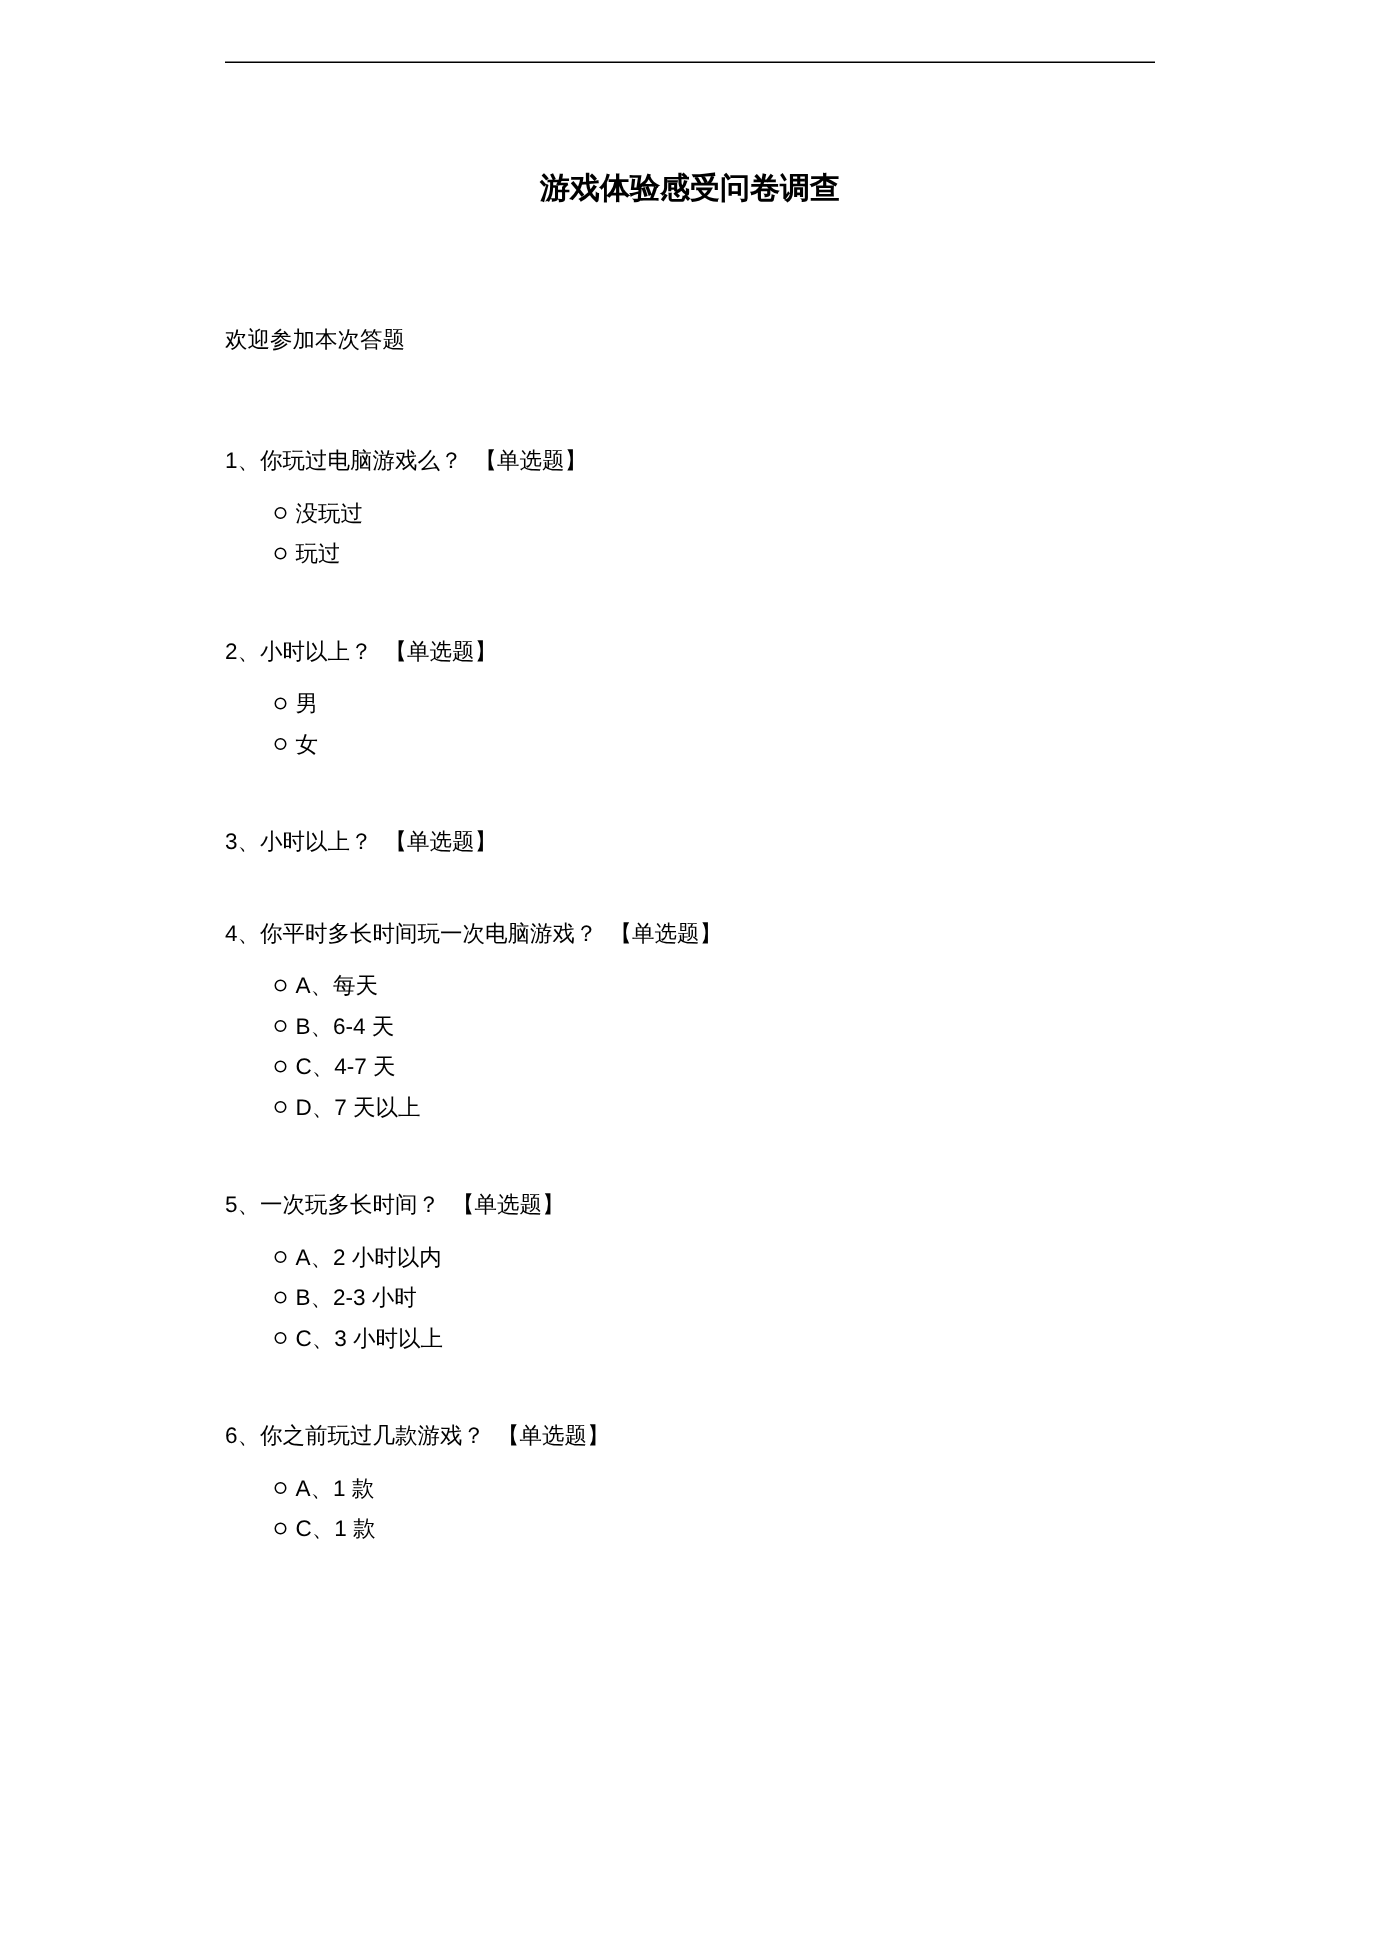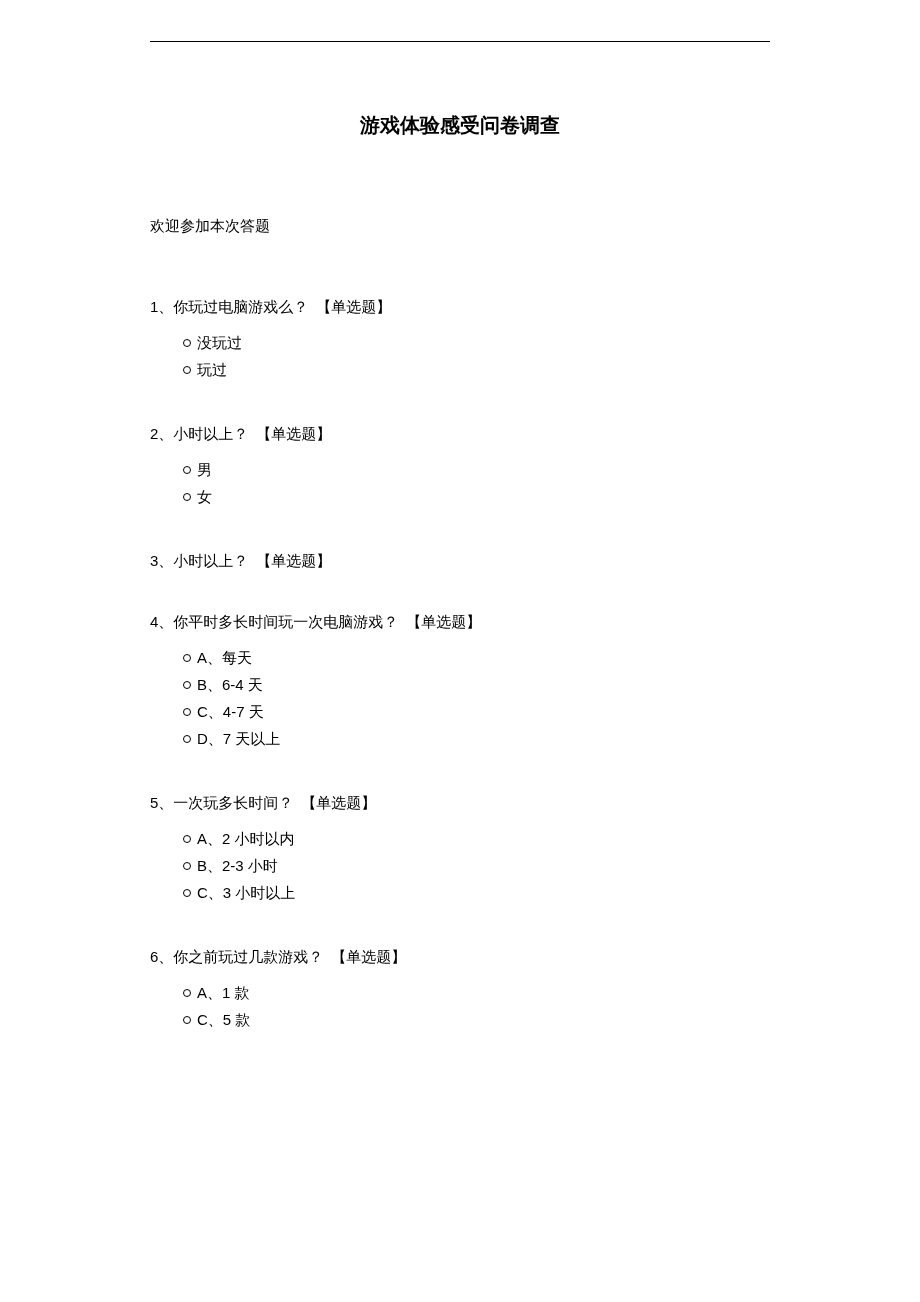--- a/index.html
+++ b/index.html
@@ -101,17 +101,17 @@
         <ul class="options">
           <li class="option"><span class="bullet"></span><span>A、2 小时以内</span></li>
           <li class="option"><span class="bullet"></span><span>B、2-3 小时</span></li>
           <li class="option"><span class="bullet"></span><span>C、3 小时以上</span></li>
         </ul>
       </div>
       <div class="question">
         <div class="q-text"><span>6、</span><span>你之前玩过几款游戏？</span><span class="q-type">【单选题】</span></div>
         <ul class="options">
           <li class="option"><span class="bullet"></span><span>A、1 款</span></li>
-          <li class="option"><span class="bullet"></span><span>C、5 款</span></li>
+          <li class="option"><span class="bullet"></span><span>C、1 款</span></li>
         </ul>
       </div>
     </div>
 </div>
 
 </body></html>

